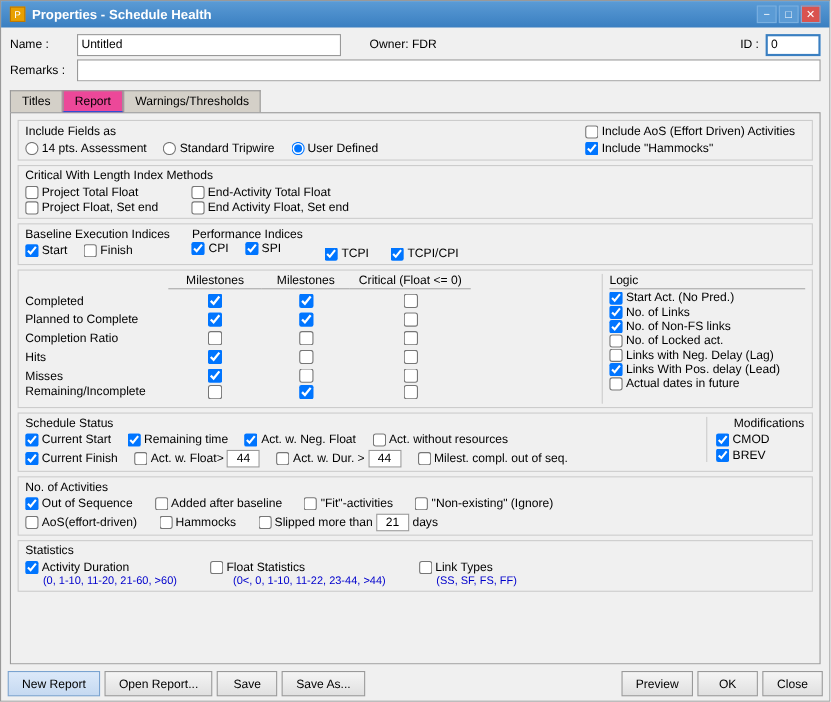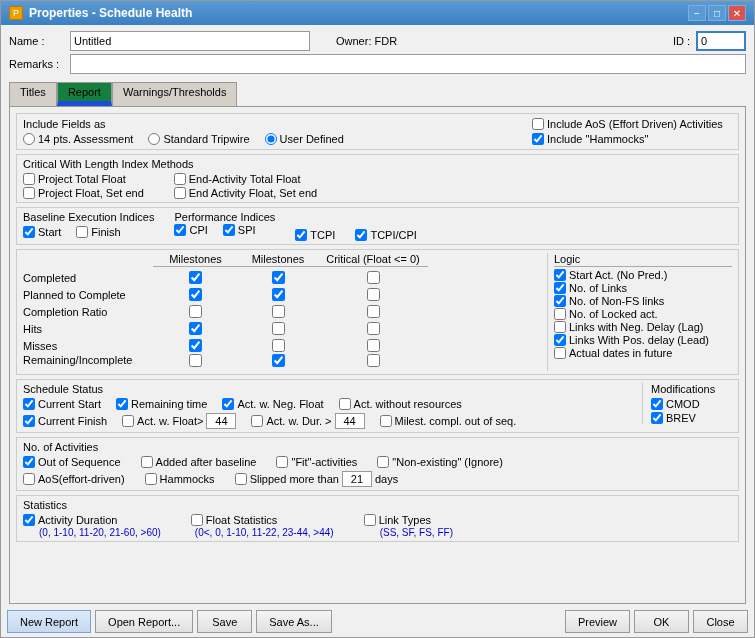--- a/index.html
+++ b/index.html
@@ -18,21 +18,21 @@
     .content { flex: 1; display: flex; flex-direction: column; padding: 6px; gap: 4px; overflow: hidden; }
     
     .field-row { display: flex; align-items: center; gap: 6px; }
     .field-label { font-size: 11px; min-width: 55px; }
     .field-input { height: 20px; border: 1px solid #999; background: white; padding: 0 3px; font-size: 11px; }
     .name-input { width: 240px; }
     .id-input { width: 50px; border: 2px solid #3a7fc1; }
     
     .tabs { display: flex; gap: 0; margin-top: 4px; }
     .tab { padding: 3px 10px; border: 1px solid #999; background: #d4d0c8; cursor: pointer; font-size: 11px; border-bottom: none; }
-    .tab.active { background: #15803d; border-bottom: 5px solid #1d4ed8; z-index: 1; }
+    .tab.active { background: #ec4899; border-bottom: 1px solid #1d4ed8; z-index: 1; }
     
     .tab-content { border: 1px solid #999; padding: 6px; flex: 1; overflow: hidden; display: flex; flex-direction: column; gap: 4px; }
     .checkbox-item { display: flex; align-items: center; gap: 3px; cursor: pointer; white-space: nowrap; }
     .checkbox-item input[type="checkbox"] { width: 12px; height: 12px; margin: 0; cursor: pointer; }
     
     .radio-item { display: flex; align-items: center; gap: 3px; cursor: pointer; }
     .radio-item input[type="radio"] { width: 12px; height: 12px; margin: 0; cursor: pointer; }
     
     .small-input { width: 30px; height: 16px; border: 1px solid #999; background: white; padding: 0 2px; font-size: 11px; text-align: center; }
     
@@ -338,21 +338,21 @@
               <input type="text" class="small-input" value="44" style="">
             </div>
             <label class="checkbox-item">
                 <input type="checkbox" style=""> 
                 <span>Milest. compl. out of seq.</span>
               </label>
           </div>
         </div>
 
         <div style="min-width:90px; border-left:1px solid #ccc; padding-left:8px;">
-          <div style="font-size:11px; margin-bottom:3px;">Modifications</div>
+          <div style="font-size:11px; margin-bottom:3px;margin-left:16px;">Modifications</div>
           <label class="checkbox-item">
               <input type="checkbox" checked="" style=""> 
               <span>CMOD</span>
             </label>
           <label class="checkbox-item" style="margin-top:2px;">
               <input type="checkbox" checked="" style=""> 
               <span>BREV</span>
             </label>
         </div>
       </div>
@@ -405,21 +405,21 @@
                 <input type="checkbox" checked="" style=""> 
                 <span>Activity Duration</span>
               </label>
             <span style="font-size:10px; color:#0000cc; margin-left:16px;">(0, 1-10, 11-20, 21-60, &gt;60)</span>
           </div>
           <div style="display:flex; flex-direction:column; gap:1px;">
             <label class="checkbox-item">
                 <input type="checkbox" style=""> 
                 <span>Float Statistics</span>
               </label>
-            <span style="font-size:10px; color:#0000cc; margin-left:4px;">(0&lt;, 0, 1-10, 11-22, 23-44, &gt;44)</span>
+            <span style="font-size:10px; color:#0000cc; margin-left:21px;">(0&lt;, 0, 1-10, 11-22, 23-44, &gt;44)</span>
           </div>
           <div style="display:flex; flex-direction:column; gap:1px;">
             <label class="checkbox-item">
                 <input type="checkbox" style=""> 
                 <span>Link Types</span>
               </label>
             <span style="font-size:10px; color:#0000cc; margin-left:16px;">(SS, SF, FS, FF)</span>
           </div>
         </div>
       </div>

